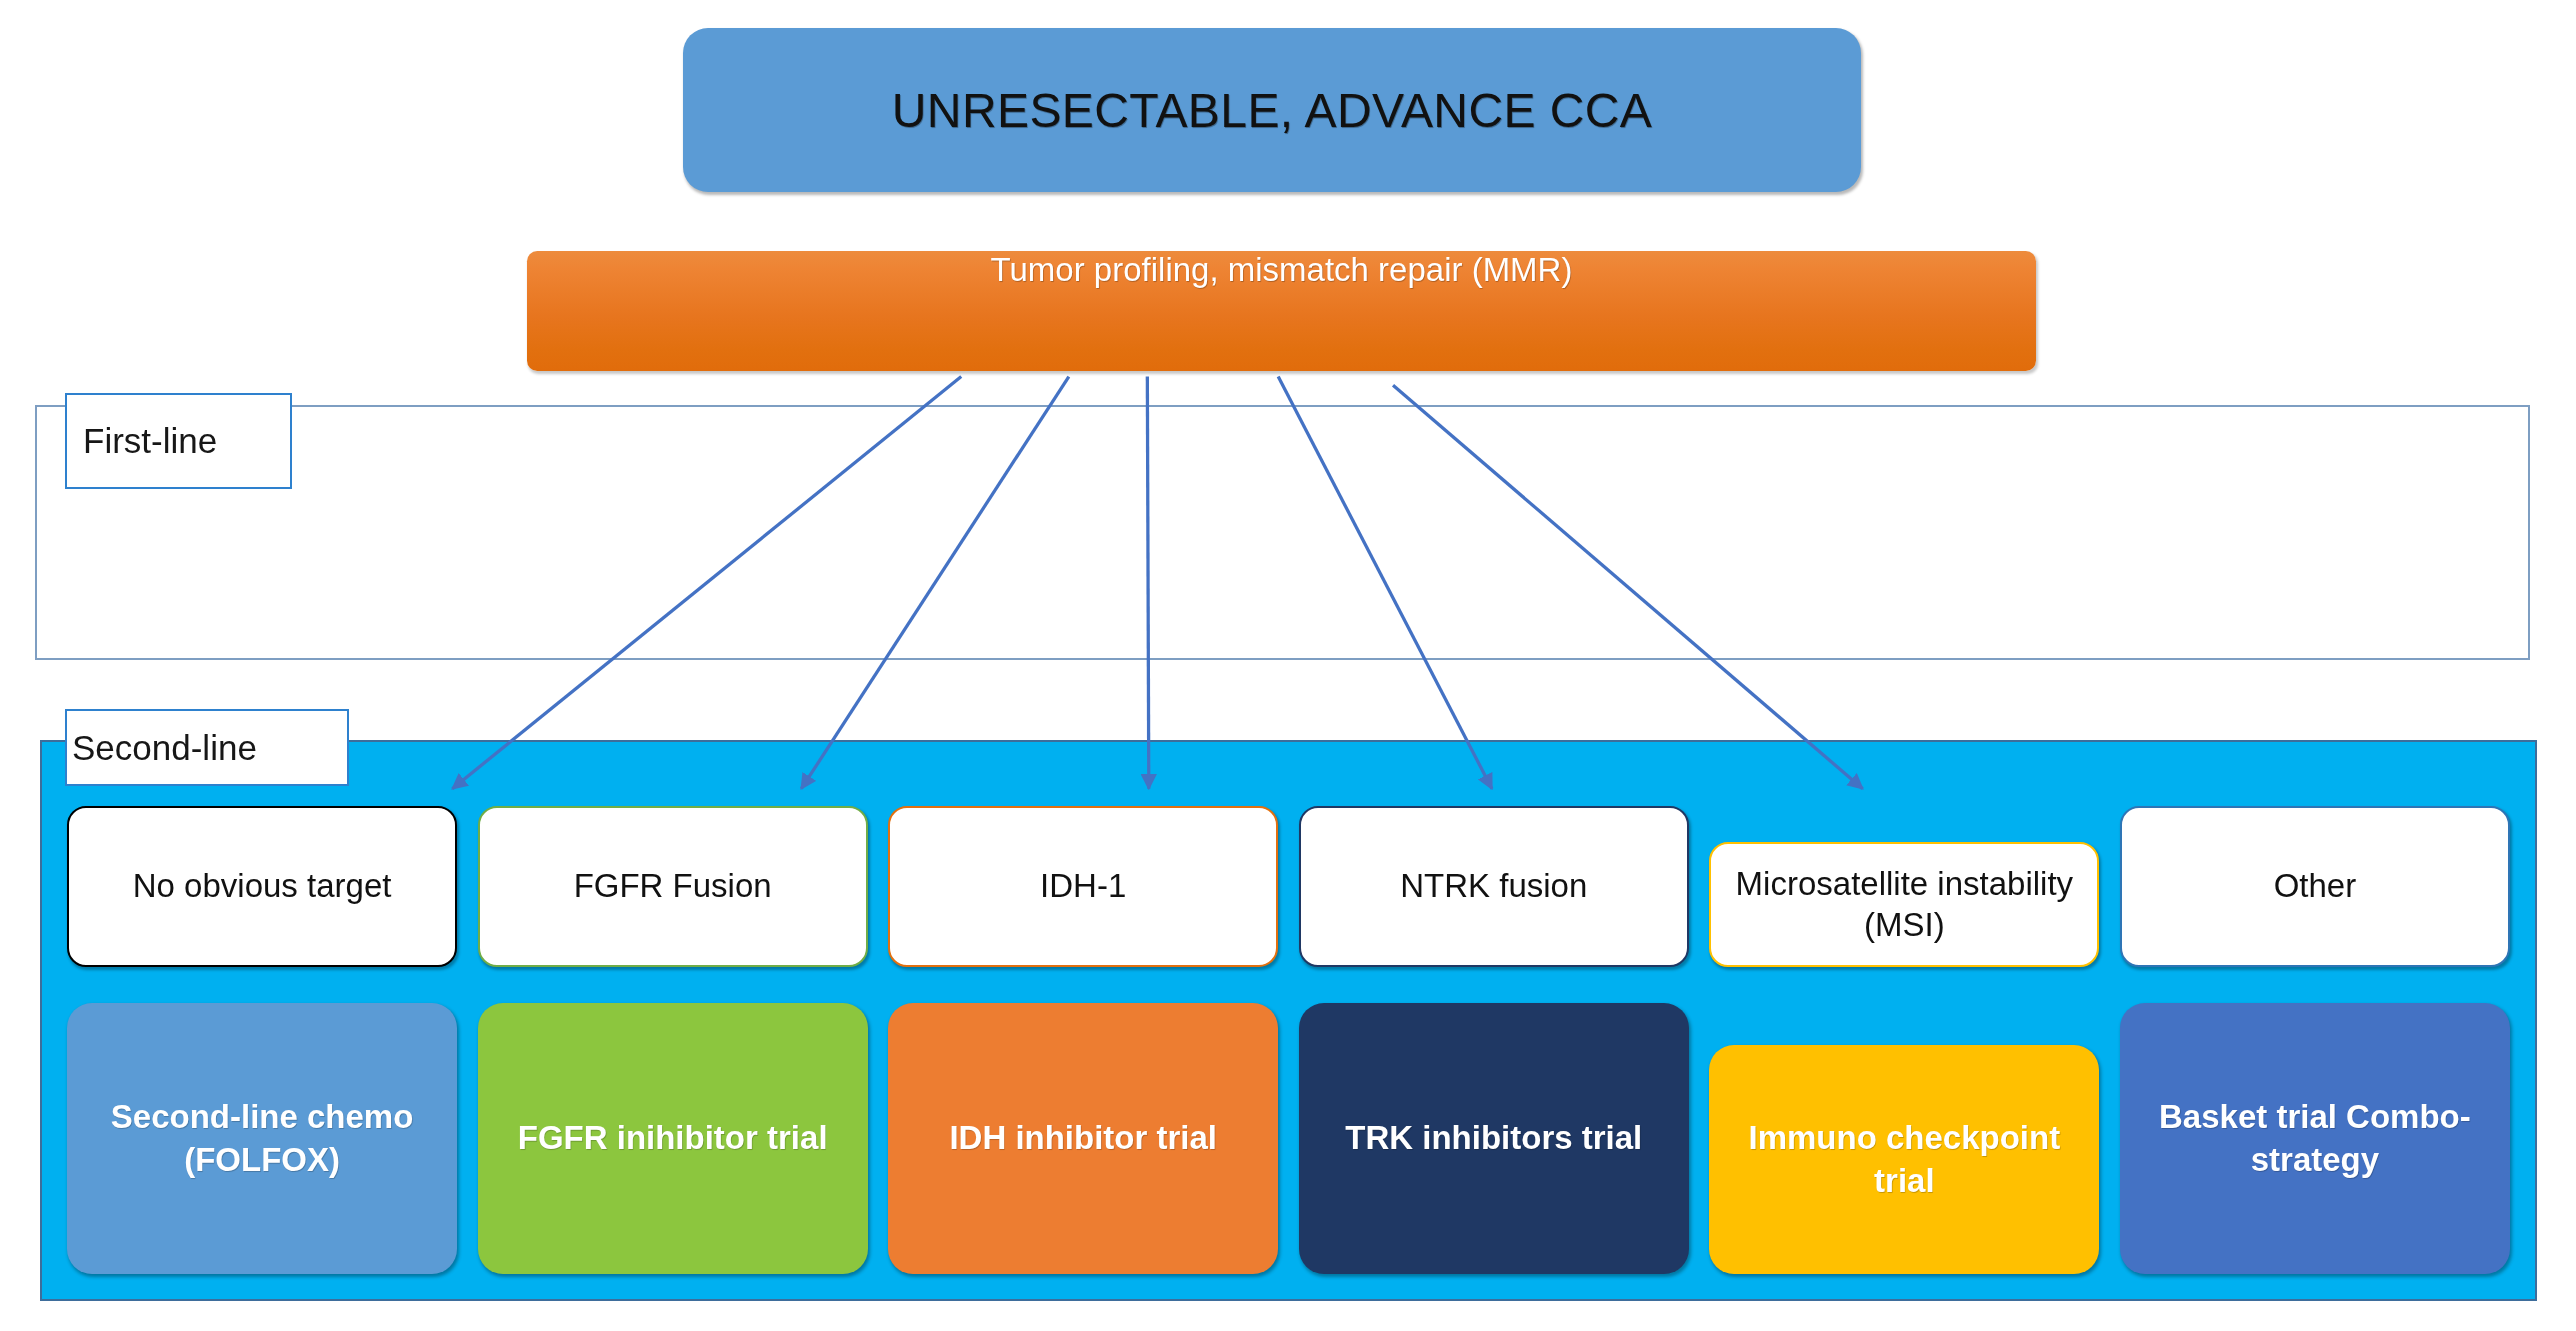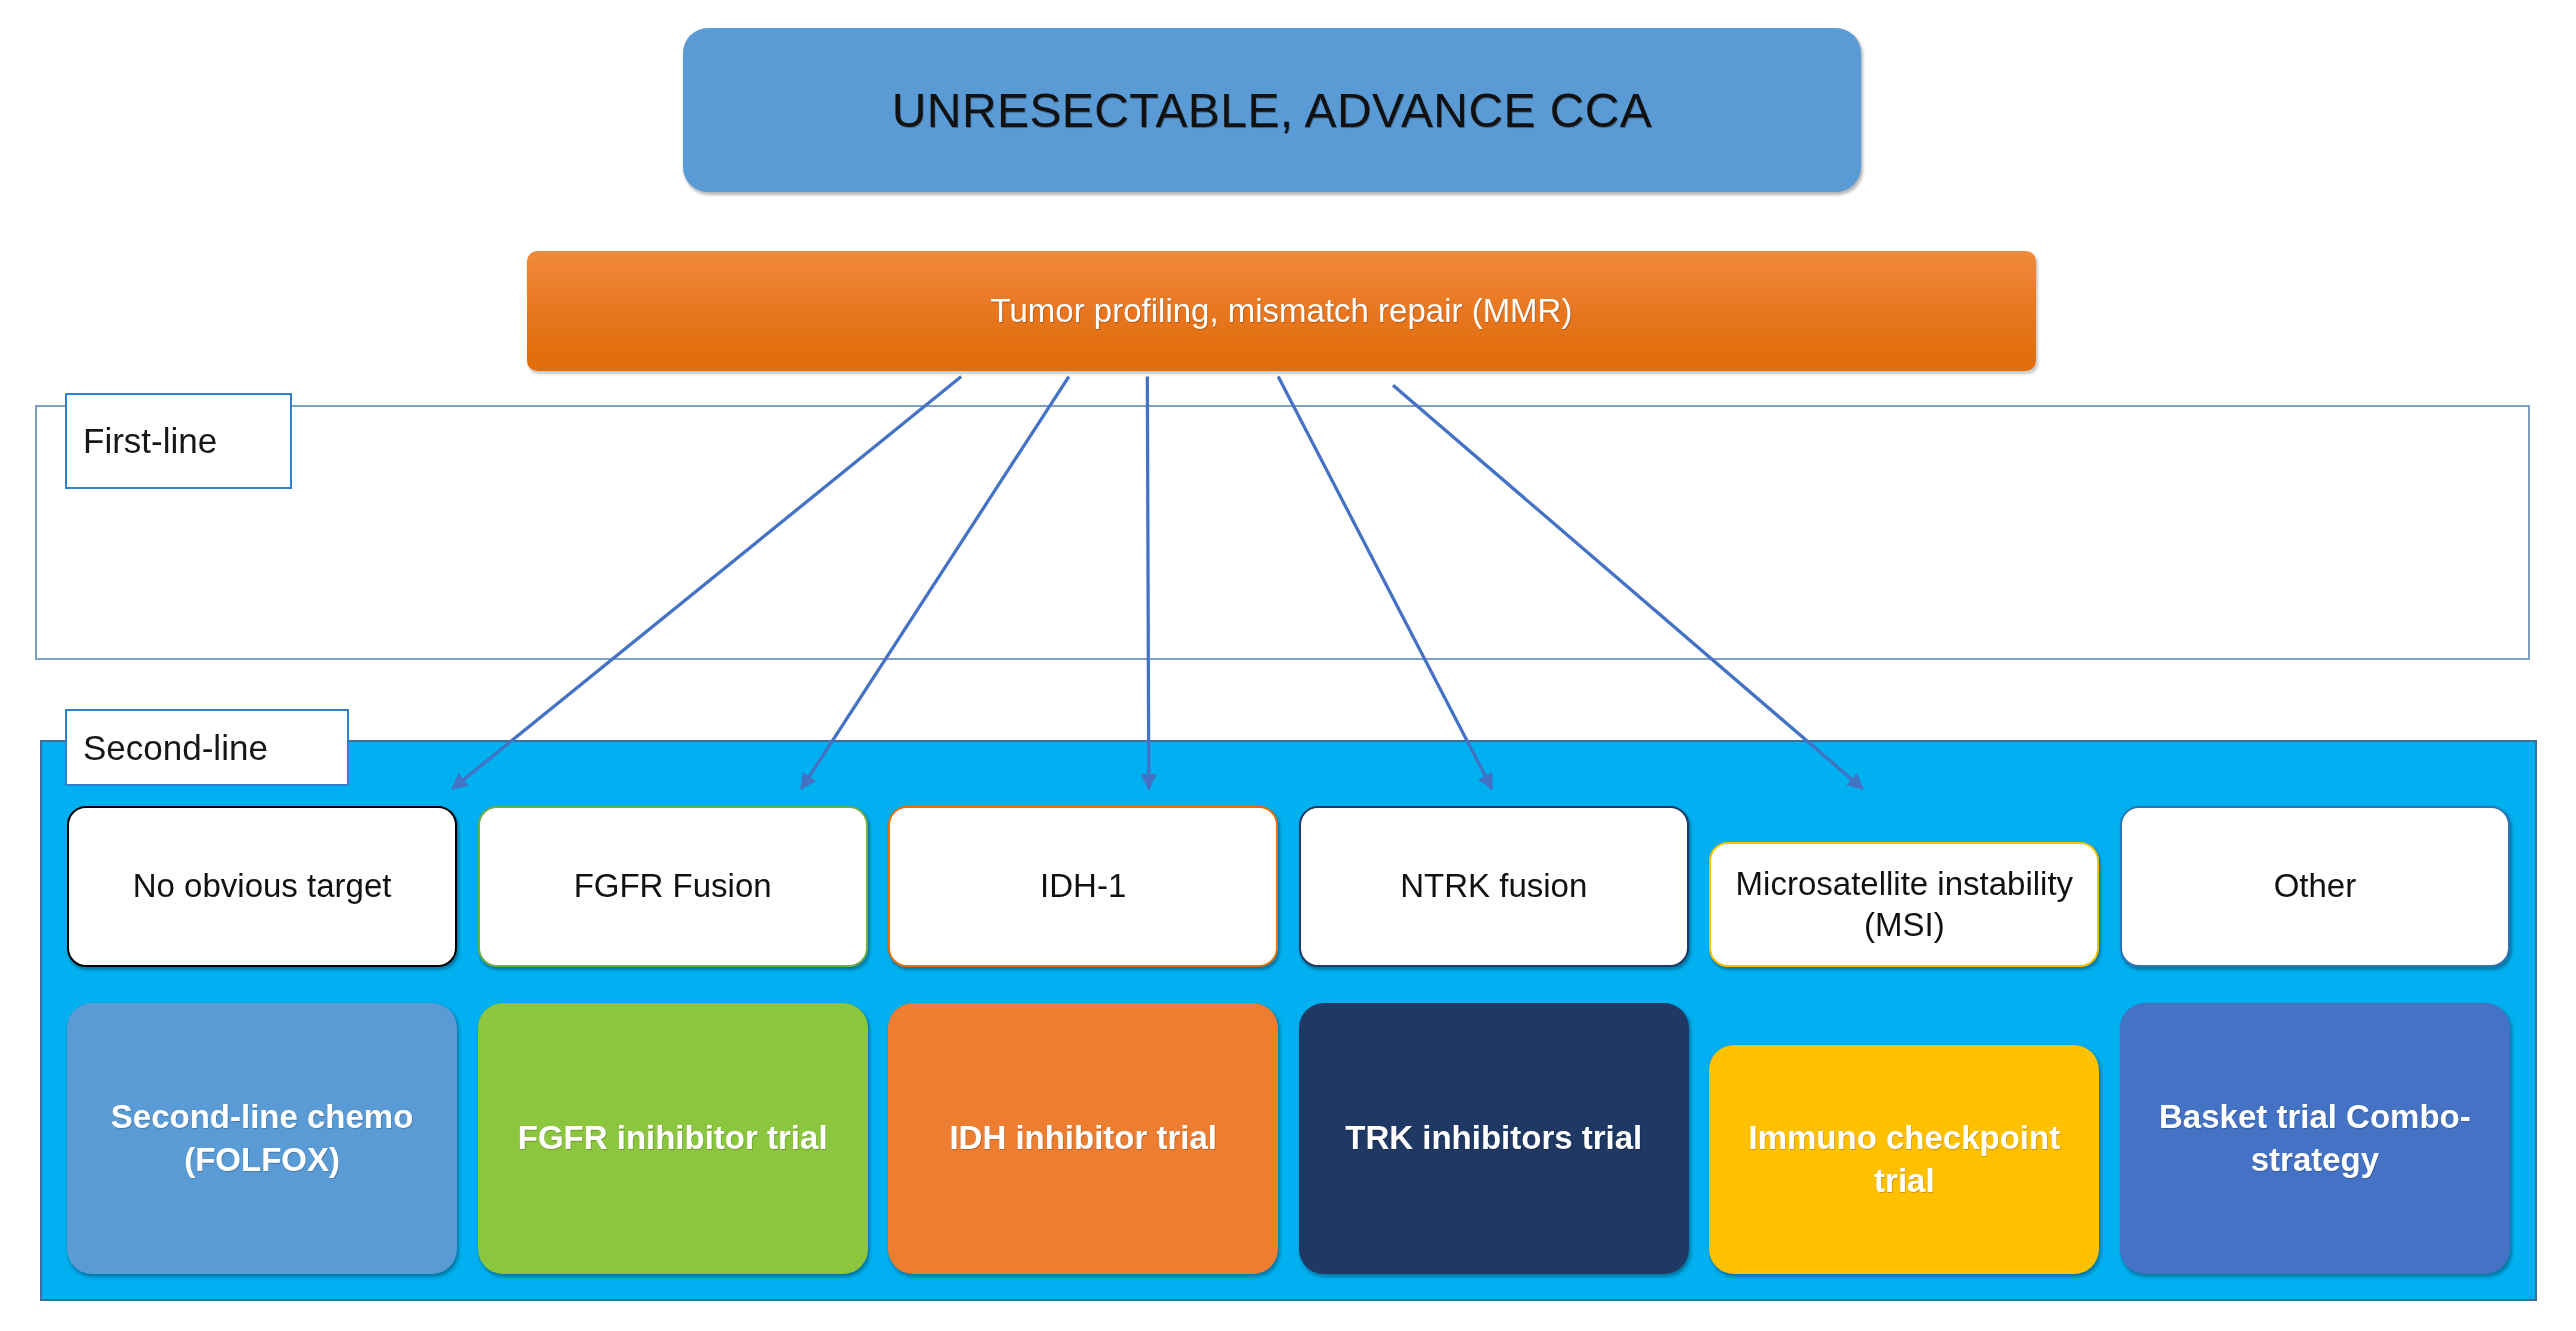--- a/index.html
+++ b/index.html
@@ -18,21 +18,21 @@
   #title-box .txt{
     font-size:48px;color:#111;letter-spacing:0.4px;text-align:center;
     text-shadow:0.7px 0.7px 0.7px rgba(0,0,0,.35);
   }
 
   
   #profiling-box{
     left:527px;top:251px;width:1509px;height:120px;
     background:linear-gradient(to bottom,#ED8B3C 0%,#EE8434 14%,#E7751E 55%,#E2700F 82%,#E16C0B 100%);
     border-radius:10.2px;
-    display:flex;align-items:center;justify-content:center;
+    display:flex;align-items:flex-start;justify-content:center;
     box-shadow:1.5px 2.2px 2.9px rgba(0,0,0,.22);
   }
   #profiling-box .txt{
     font-size:33px;color:#ffffff;text-align:center;
     text-shadow:0.7px 0.7px 0.7px rgba(0,0,0,.25);
   }
 
   
   #firstline-box{
     left:35px;top:405px;width:2495px;height:255px;
@@ -47,21 +47,21 @@
   #firstline-label .txt{font-size:35px;color:#171717;}
 
   
   #secondline-box{
     left:40px;top:740px;width:2497px;height:561px;
     background:#00B0F0;border:2.2px solid #3E6D9B;
   }
   #secondline-label{
     left:65px;top:709px;width:284px;height:77px;
     background:#ffffff;border:2.2px solid #2E81CE;
-    display:flex;align-items:center;padding-left:16px;
+    display:flex;align-items:center;padding-left:5px;
     z-index:6;
   }
   #secondline-label .txt{font-size:35px;color:#171717;}
 
   
   #marker-row{
     left:67px;top:806px;width:2443px;height:161px;
     display:flex;gap:20.4px;z-index:4;border-radius:30px;
   }
   .marker-cell{

